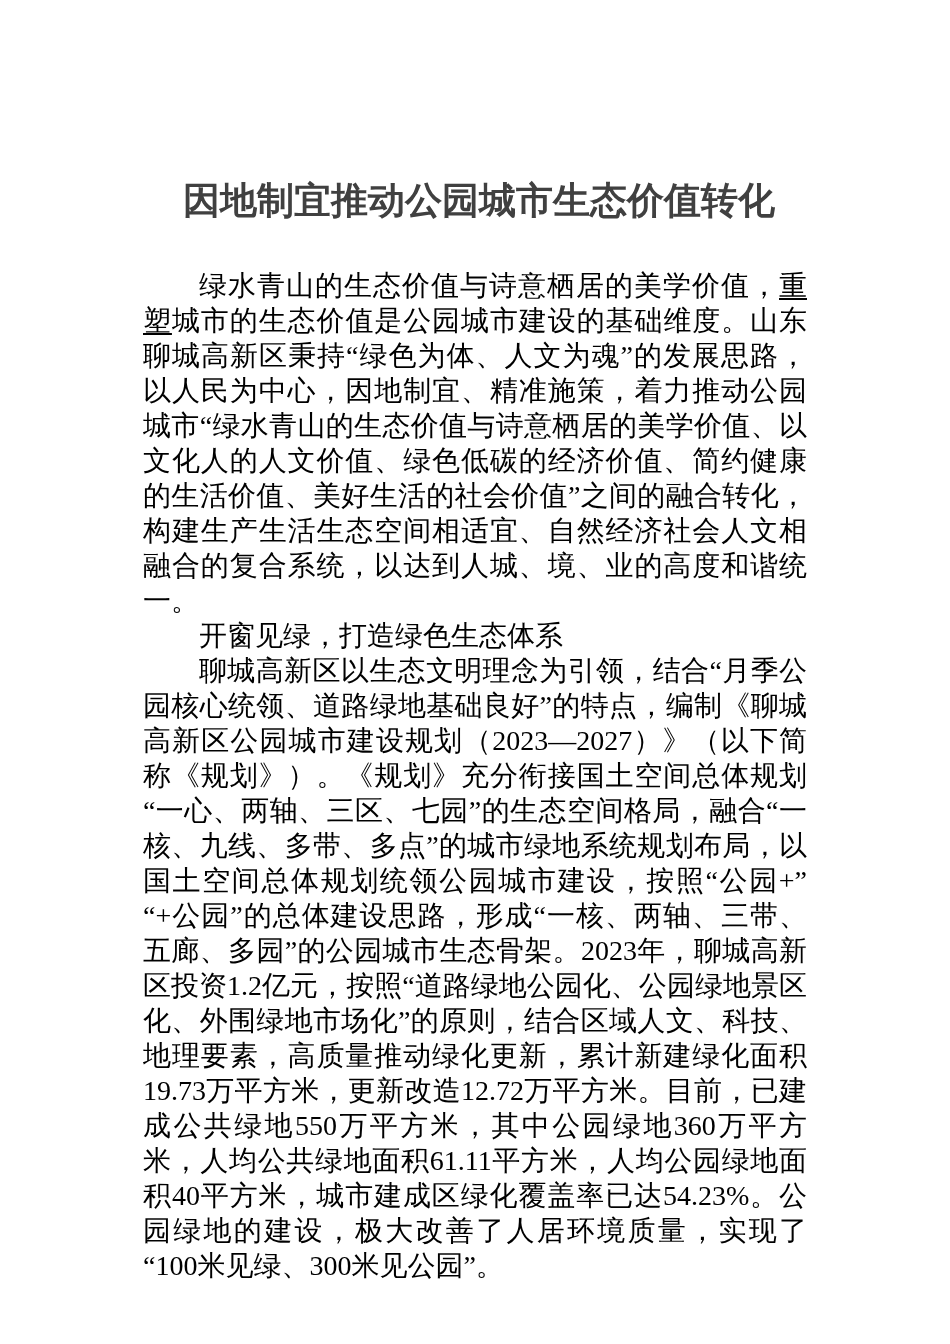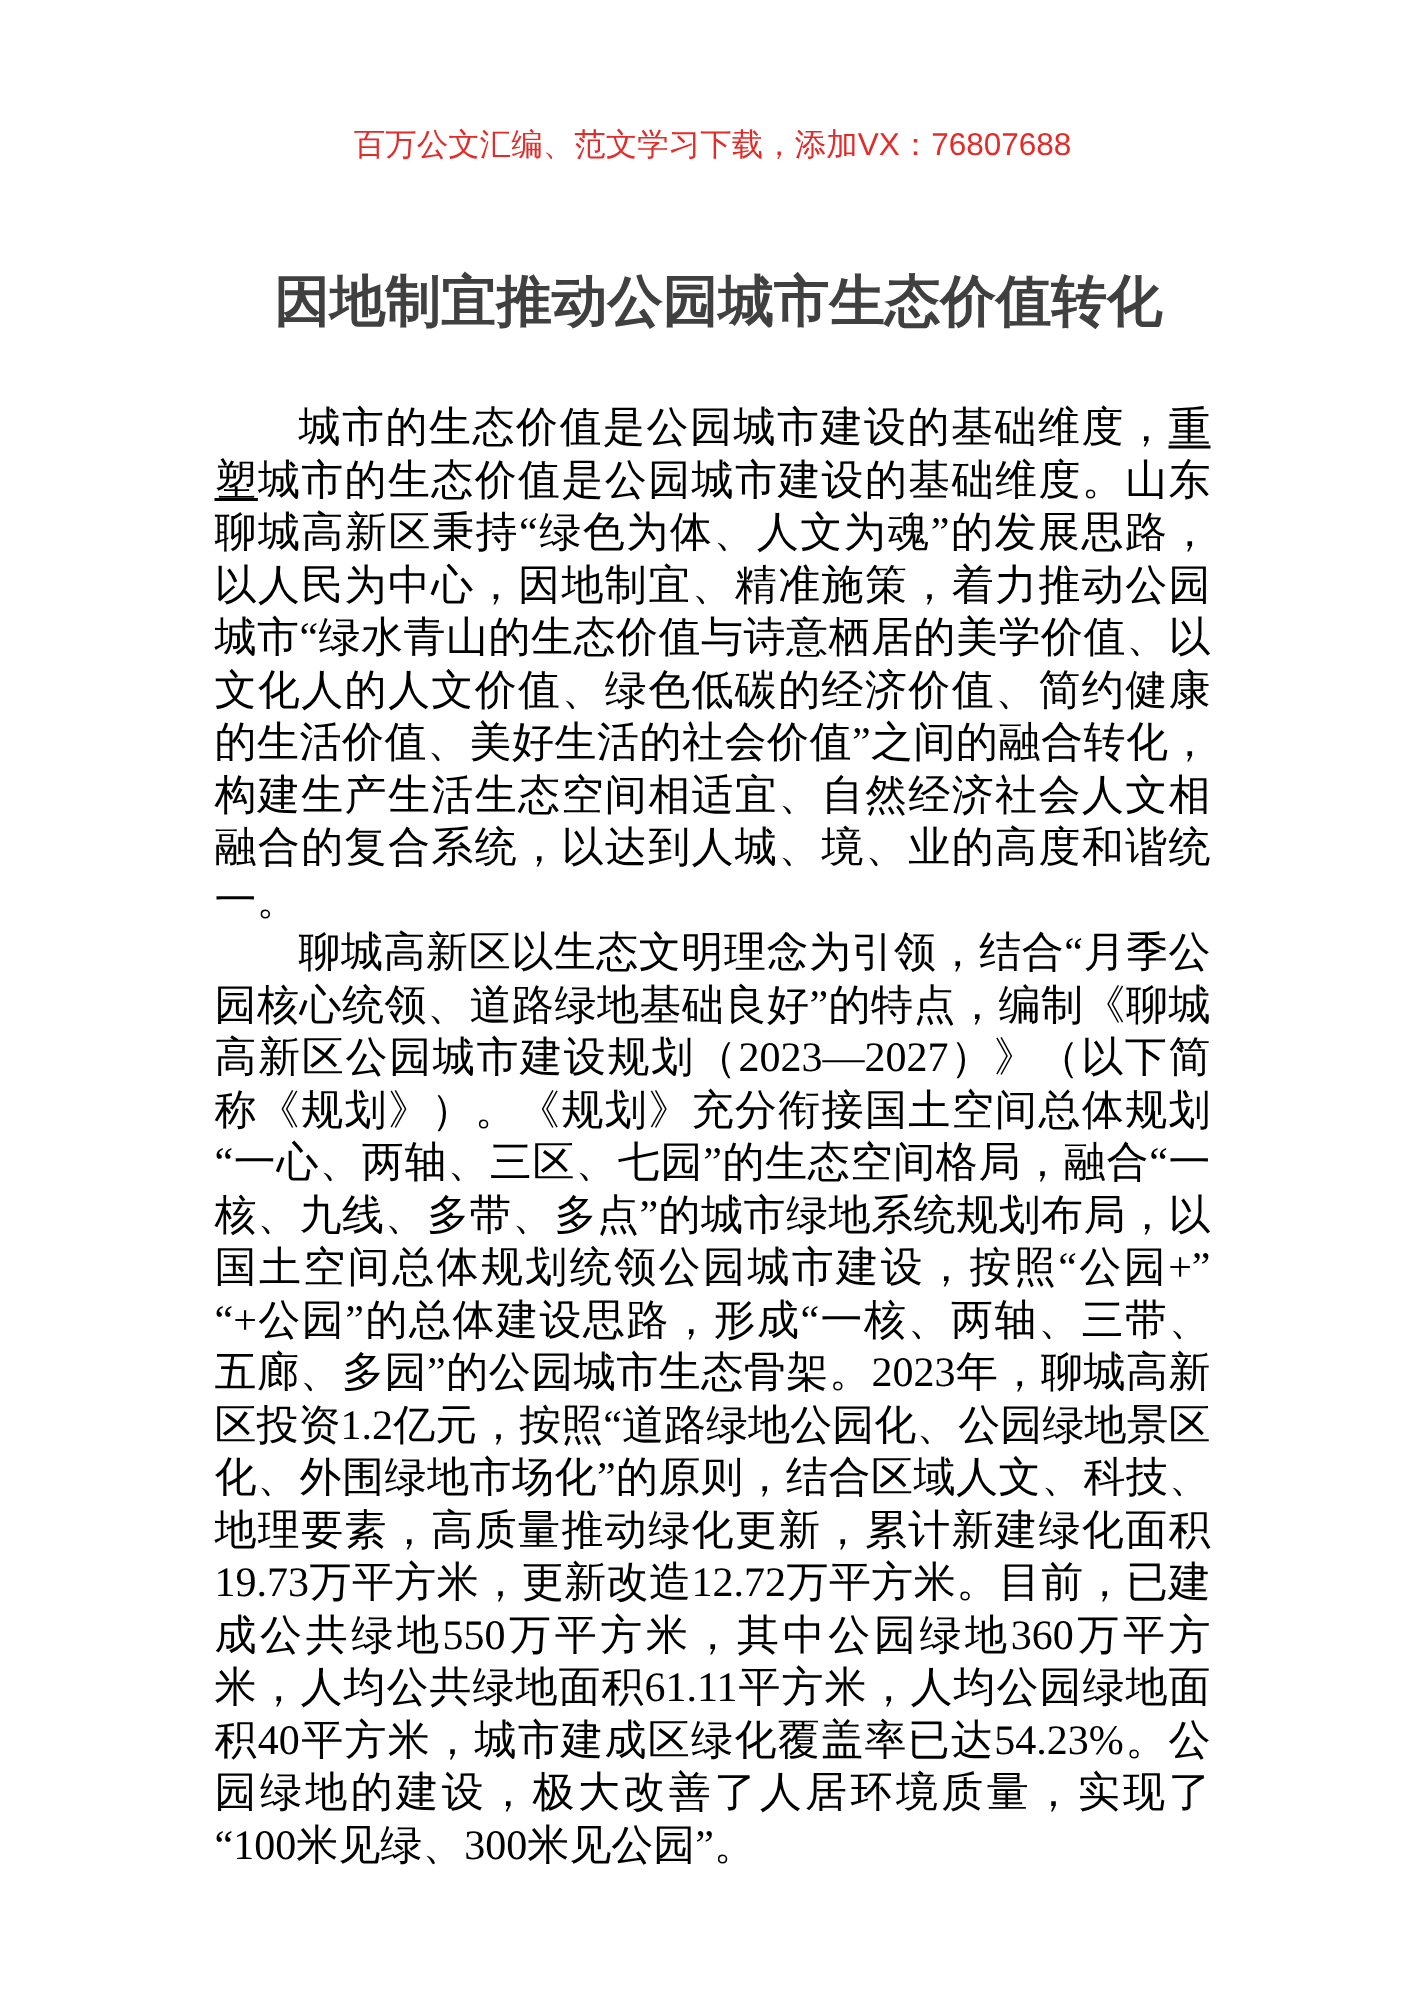--- a/index.html
+++ b/index.html
@@ -62,28 +62,28 @@
     text-decoration: underline;
     text-underline-offset: 3px;
     margin-top: 16px;
   }
 </style>
 </head>
 <body>
 
 <div class="page">
 
-  <div class="header-notice">百万公文汇编、范文学习下载，添加VX：76807688</div>
 
   <h1 class="doc-title">因地制宜推动公园城市生态价值转化</h1>
 
   <div class="doc-body">
 
     <p>
-      <span>城市的生态价值是公园城市建设的基础维度，</span><span class="underlined">重塑</span><span>城市的生态价值是公园城市建设的基础维度。山东聊城高新区秉持“绿色为体、人文为魂”的发展思路，以人民为中心，因地制宜、精准施策，着力推动公园城市“绿水青山的生态价值与诗意栖居的美学价值、以文化人的人文价值、绿色低碳的经济价值、简约健康的生活价值、美好生活的社会价值”之间的融合转化，构建生产生活生态空间相适宜、自然经济社会人文相融合的复合系统，以达到人城、境、业的高度和谐统一。</span>
+      <span>绿水青山的生态价值与诗意栖居的美学价值，</span><span class="underlined">重塑</span><span>城市的生态价值是公园城市建设的基础维度。山东聊城高新区秉持“绿色为体、人文为魂”的发展思路，以人民为中心，因地制宜、精准施策，着力推动公园城市“绿水青山的生态价值与诗意栖居的美学价值、以文化人的人文价值、绿色低碳的经济价值、简约健康的生活价值、美好生活的社会价值”之间的融合转化，构建生产生活生态空间相适宜、自然经济社会人文相融合的复合系统，以达到人城、境、业的高度和谐统一。</span>
     </p>
 
+    <p>开窗见绿，打造绿色生态体系</p>
 
     <p>聊城高新区以生态文明理念为引领，结合“月季公园核心统领、道路绿地基础良好”的特点，编制《聊城高新区公园城市建设规划（2023—2027）》（以下简称《规划》）。《规划》充分衔接国土空间总体规划“一心、两轴、三区、七园”的生态空间格局，融合“一核、九线、多带、多点”的城市绿地系统规划布局，以国土空间总体规划统领公园城市建设，按照“公园+”“+公园”的总体建设思路，形成“一核、两轴、三带、五廊、多园”的公园城市生态骨架。2023年，聊城高新区投资1.2亿元，按照“道路绿地公园化、公园绿地景区化、外围绿地市场化”的原则，结合区域人文、科技、地理要素，高质量推动绿化更新，累计新建绿化面积19.73万平方米，更新改造12.72万平方米。目前，已建成公共绿地550万平方米，其中公园绿地360万平方米，人均公共绿地面积61.11平方米，人均公园绿地面积40平方米，城市建成区绿化覆盖率已达54.23%。公园绿地的建设，极大改善了人居环境质量，实现了“100米见绿、300米见公园”。</p>
 
   </div>
 
 </div>
 
 </body></html>

